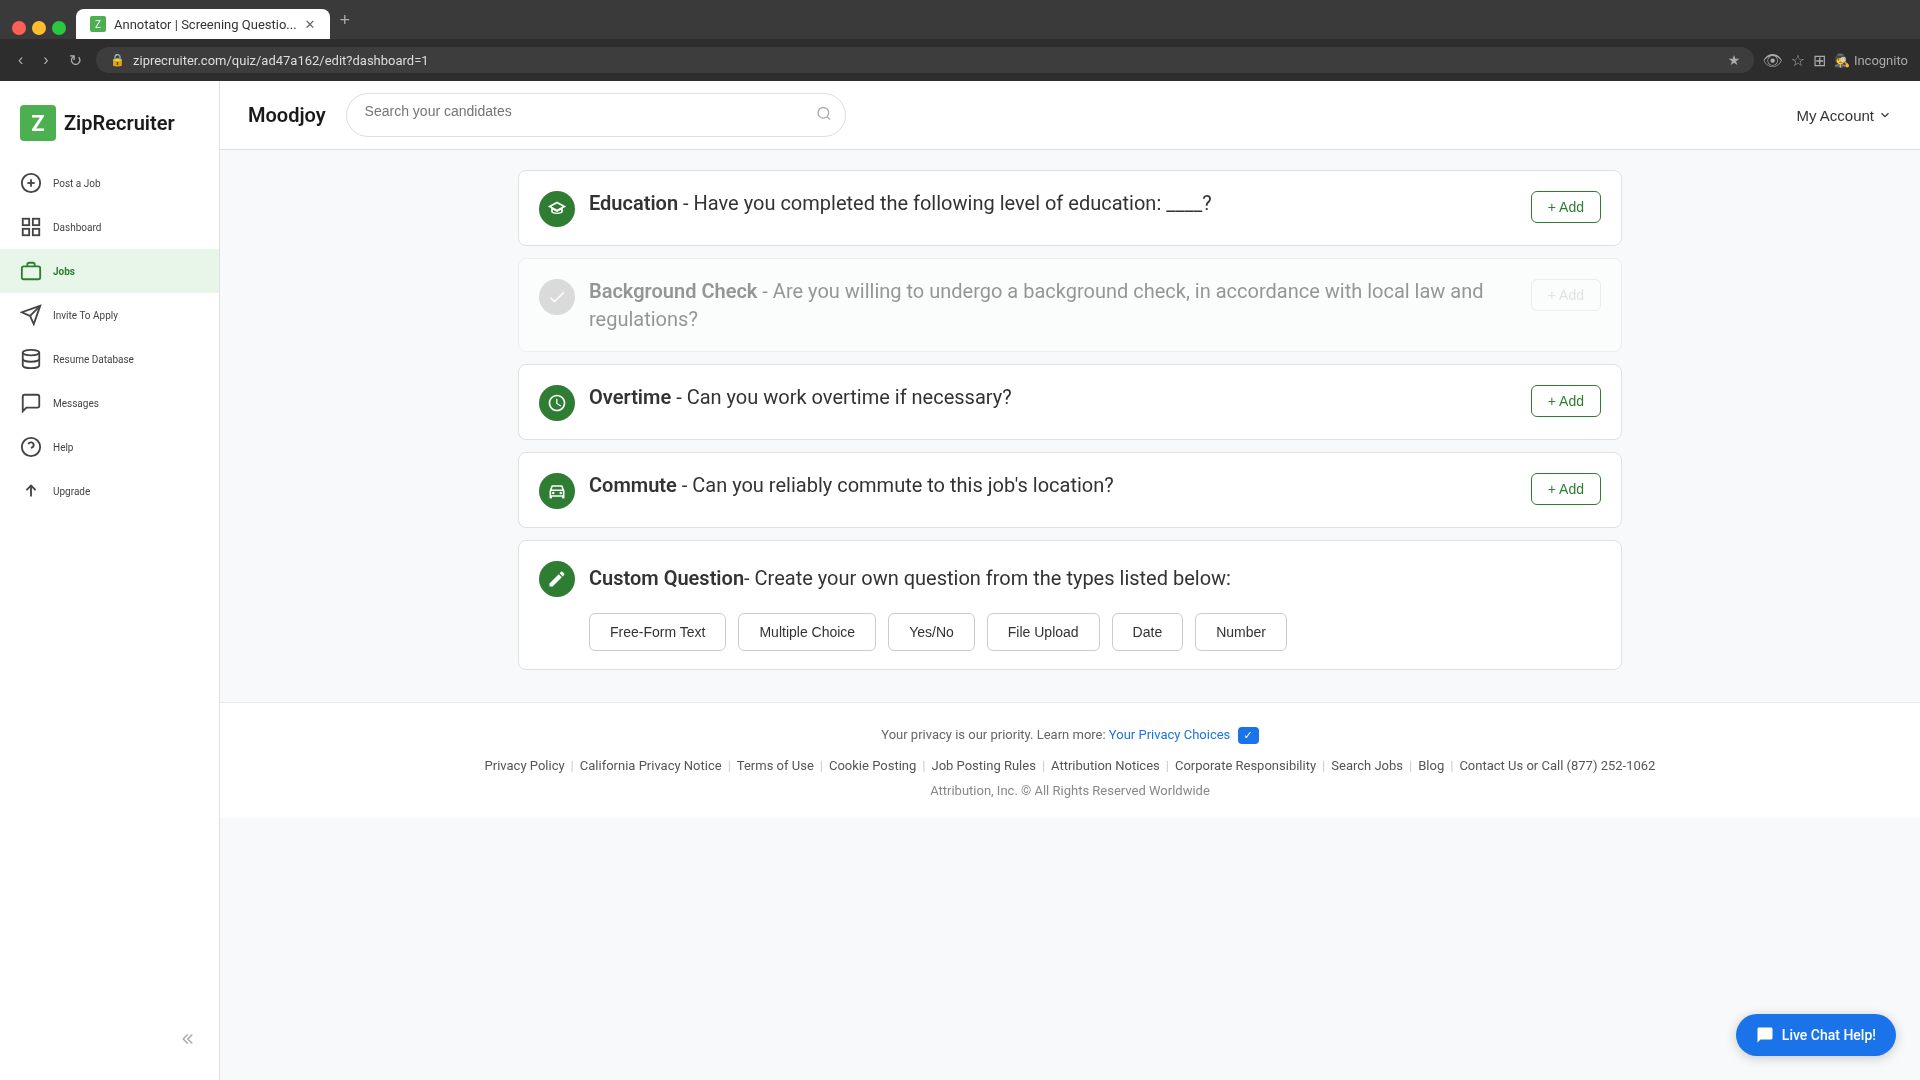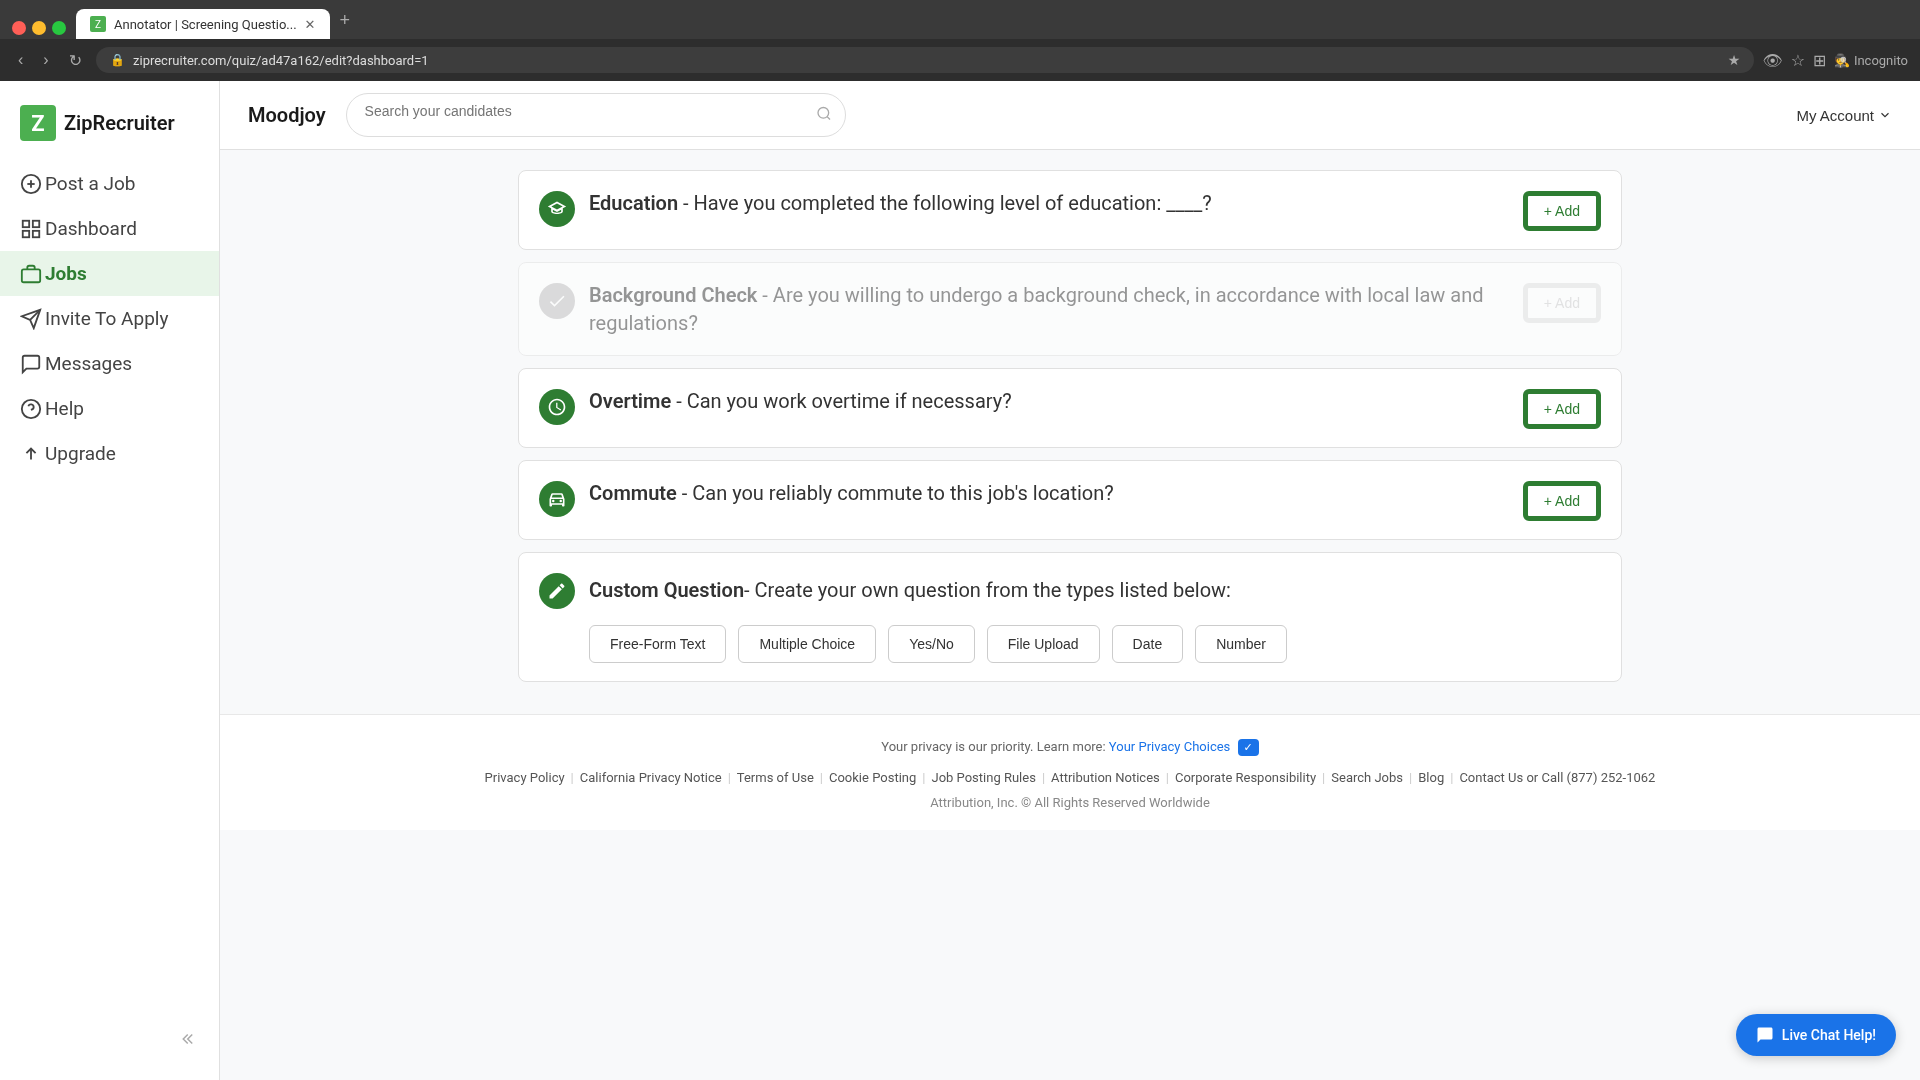--- a/index.html
+++ b/index.html
@@ -23,21 +23,21 @@
 
     
     .app { display: flex; flex: 1; background: #fff; }
 
     
     .sidebar { width: 220px; background: #fff; border-right: 1px solid #e0e0e0; display: flex; flex-direction: column; padding: 16px 0; }
     .sidebar-logo { padding: 8px 20px 20px; display: flex; align-items: center; gap: 8px; }
     .logo-icon { width: 36px; height: 36px; }
     .logo-text { font-size: 20px; font-weight: 600; color: #1a1a1a; }
     .sidebar-nav { flex: 1; }
-    .nav-item { display: flex; align-items: center; gap: 3px; padding: 11px 20px; cursor: pointer; color: #444; font-size: 19px; text-decoration: none; border-radius: 0; }
+    .nav-item { display: flex; align-items: center; gap: 11px; padding: 11px 20px; cursor: pointer; color: #444; font-size: 10px; text-decoration: none; border-radius: 0; }
     .nav-item.active { background: #e8f5e9; color: #2e7d32; font-weight: 700; }
     .nav-item .nav-icon { width: 22px; height: 22px; display: flex; align-items: center; justify-content: center; color: inherit; }
     .sidebar-collapse { padding: 16px 20px; display: flex; justify-content: flex-end; cursor: pointer; color: #aaa; }
 
     
     .header { background: #fff; border-bottom: 1px solid #e0e0e0; padding: 12px 28px; display: flex; align-items: center; gap: 20px; }
     .company-name { font-weight: 600; font-size: 20px; color: #1a1a1a; }
     .search-bar { flex: 1; max-width: 500px; position: relative; }
     .search-bar input { width: 100%; border: 1px solid #ddd; border-radius: 24px; padding: 9px 40px 17px 18px; font-size: 14px; color: #555; outline: none; }
     .search-icon { position: absolute; right: 14px; top: 50%; transform: translateY(-50%); color: #aaa; }
@@ -50,21 +50,21 @@
 
     
     .question-card { background: #fff; border: 1px solid #e0e0e0; border-radius: 8px; margin-bottom: 12px; padding: 18px 20px; display: flex; align-items: flex-start; gap: 14px; }
     .question-card.disabled { opacity: 0.5; }
     .question-icon { width: 36px; height: 36px; border-radius: 50%; display: flex; align-items: center; justify-content: center; flex-shrink: 0; margin-top: 2px; }
     .question-icon.green { background: #2e7d32; }
     .question-icon.gray { background: #bdbdbd; }
     .question-icon svg { width: 20px; height: 20px; fill: white; }
     .question-text { flex: 1; font-size: 20px; color: #333; line-height: 1.4; }
     .question-text strong { font-weight: 600; }
-    .add-btn { display: flex; align-items: center; gap: 6px; border: 5px solid #f9a8d4; border-radius: 6px; padding: 7px 16px; font-size: 14px; color: #333; cursor: pointer; background: #fff; white-space: nowrap; margin-top: 2px; }
+    .add-btn { display: flex; align-items: center; gap: 6px; border: 1px solid #f9a8d4; border-radius: 6px; padding: 7px 16px; font-size: 14px; color: #333; cursor: pointer; background: #fff; white-space: nowrap; margin-top: 2px; }
     .add-btn.disabled { color: #ccc; border-color: #e0e0e0; cursor: default; }
     .add-btn.active { border-color: #2e7d32; color: #2e7d32; }
 
     
     .custom-card { background: #fff; border: 1px solid #e0e0e0; border-radius: 8px; margin-bottom: 12px; padding: 18px 20px; }
     .custom-card-header { display: flex; align-items: center; gap: 14px; margin-bottom: 16px; }
     .custom-question-types { display: flex; gap: 12px; flex-wrap: wrap; padding-left: 50px; }
     .type-btn { border: 1px solid #ccc; border-radius: 6px; padding: 10px 20px; font-size: 14px; color: #333; cursor: pointer; background: #fff; }
 
     
@@ -161,20 +161,30 @@
           <svg viewBox="0 0 24 24" width="22" height="22" fill="none" stroke="currentColor" stroke-width="2">
               <line x1="22" y1="2" x2="11" y2="13"></line>
               <polygon points="22 2 15 22 11 13 2 9 22 2"></polygon>
             </svg>
         </span>
         <span>Invite To Apply</span>
       </a>
       <a class="nav-item">
         <span class="nav-icon">
           <svg viewBox="0 0 24 24" width="22" height="22" fill="none" stroke="currentColor" stroke-width="2">
+              <ellipse cx="12" cy="5" rx="9" ry="3"></ellipse>
+              <path d="M21 12c0 1.66-4 3-9 3s-9-1.34-9-3"></path>
+              <path d="M3 5v14c0 1.66 4 3 9 3s9-1.34 9-3V5"></path>
+            </svg>
+        </span>
+        <span>Resume Database</span>
+      </a>
+      <a class="nav-item">
+        <span class="nav-icon">
+          <svg viewBox="0 0 24 24" width="22" height="22" fill="none" stroke="currentColor" stroke-width="2">
               <path d="M21 15a2 2 0 0 1-2 2H7l-4 4V5a2 2 0 0 1 2-2h14a2 2 0 0 1 2 2z"></path>
             </svg>
         </span>
         <span>Messages</span>
       </a>
       <a class="nav-item">
         <span class="nav-icon">
           <svg viewBox="0 0 24 24" width="22" height="22" fill="none" stroke="currentColor" stroke-width="2">
               <circle cx="12" cy="12" r="10"></circle>
               <path d="M9.09 9a3 3 0 0 1 5.83 1c0 2-3 3-3 3"></path>

